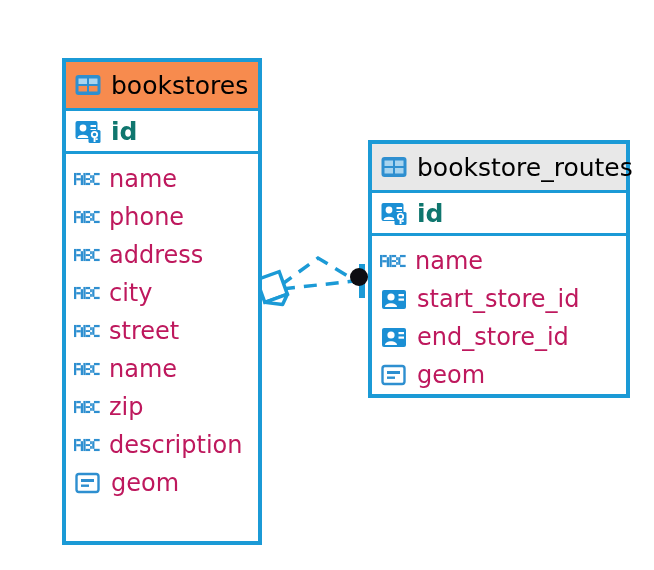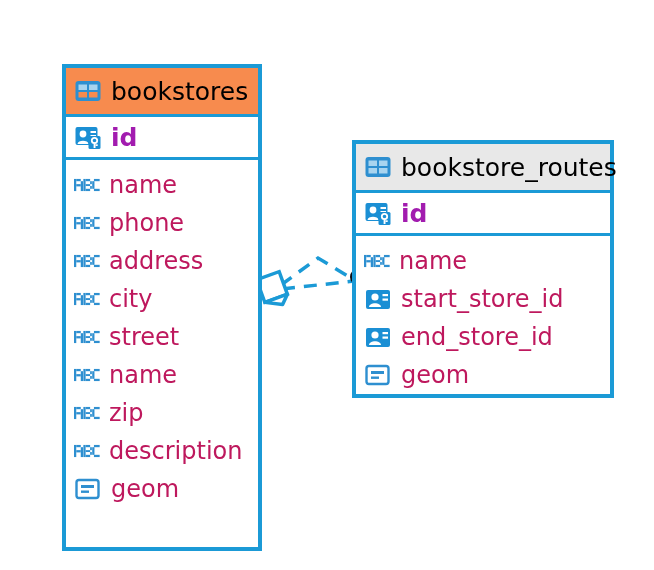--- a/index.html
+++ b/index.html
@@ -56,21 +56,21 @@
     height: 46px;
     padding: 0 8px;
     gap: 9px;
     border-top: 3px solid #1b9ad6;
     border-bottom: 3px solid #1b9ad6;
     background: #ffffff;
   }
   .pk-label {
     font-size: 25px;
     font-weight: bold;
-    color: #a21caf;
+    color: #0f766e;
     line-height: 1;
   }
 
   .field-list { padding: 6px 0 6px 0; }
 
   .field-row {
     box-sizing: border-box;
     display: flex;
     align-items: center;
     height: 38px;
@@ -115,21 +115,21 @@
 
     <g transform="translate(272,287) rotate(-20)">
       <rect x="-12" y="-12" width="24" height="24" fill="#ffffff" stroke="#1b9ad6" stroke-width="3.5"></rect>
       <path d="M -12 12 L 4 20 L 12 12 Z" fill="#ffffff" stroke="#1b9ad6" stroke-width="3.5" stroke-linejoin="round"></path>
     </g>
 
     <line x1="362" y1="264" x2="362" y2="298" stroke="#1b9ad6" stroke-width="6"></line>
     <circle cx="359" cy="277" r="9" fill="#0d0d12"></circle>
   </svg>
 
-  <div class="entity" style="left:62px; top:64px; width:200px; height:487px;">
+  <div class="entity" style="left:62px; top:58px; width:200px; height:487px;">
 
     <div class="entity-header selected">
       <svg class="icon" viewBox="0 0 28 28">
         <rect x="1.5" y="4" width="25" height="20" rx="3" fill="#2e8fd0"></rect>
         <rect x="4.5" y="7.5" width="8.5" height="5.5" fill="#a8d4ef"></rect>
         <rect x="15" y="7.5" width="8.5" height="5.5" fill="#a8d4ef"></rect>
         <rect x="4.5" y="15" width="8.5" height="5.5" fill="#f78b4e"></rect>
         <rect x="15" y="15" width="8.5" height="5.5" fill="#f78b4e"></rect>
       </svg>
       <span class="entity-title">bookstores</span>
@@ -326,21 +326,21 @@
           <rect x="2.5" y="5" width="22" height="18" rx="2.5" fill="#ffffff" stroke="#2e8fd0" stroke-width="2.4"></rect>
           <rect x="7" y="10" width="13" height="3" fill="#2e8fd0"></rect>
           <rect x="7" y="15.5" width="8" height="2.4" fill="#2e8fd0"></rect>
         </svg>
         <span class="field-label">geom</span>
       </div>
 
     </div>
   </div>
 
-  <div class="entity" style="left:352px; top:140px; width:262px; height:258px;">
+  <div class="entity" style="left:368px; top:140px; width:262px; height:258px;">
 
     <div class="entity-header plain">
       <svg class="icon" viewBox="0 0 28 28">
         <rect x="1.5" y="4" width="25" height="20" rx="3" fill="#2e8fd0"></rect>
         <rect x="4.5" y="7.5" width="8.5" height="5.5" fill="#a8d4ef"></rect>
         <rect x="15" y="7.5" width="8.5" height="5.5" fill="#a8d4ef"></rect>
         <rect x="4.5" y="15" width="8.5" height="5.5" fill="#a8d4ef"></rect>
         <rect x="15" y="15" width="8.5" height="5.5" fill="#a8d4ef"></rect>
       </svg>
       <span class="entity-title">bookstore_routes</span>

